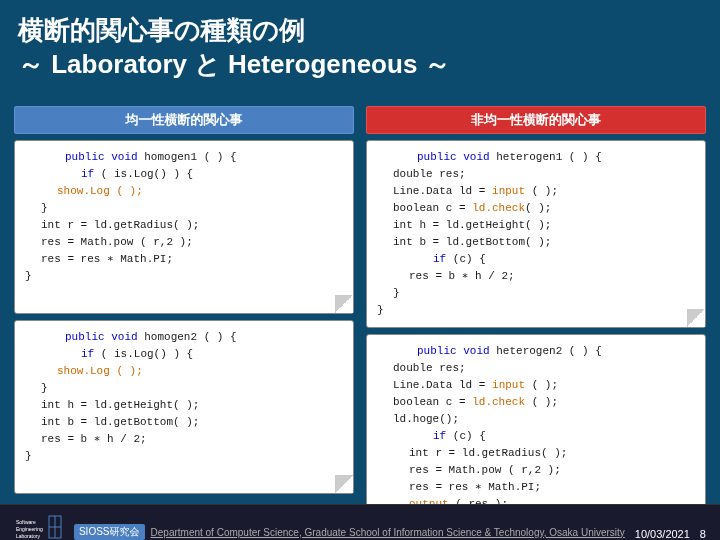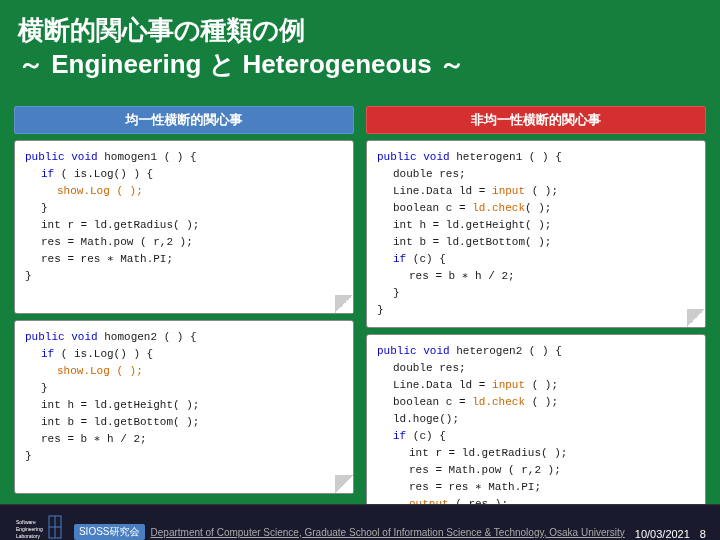--- a/index.html
+++ b/index.html
@@ -8,21 +8,21 @@
       height: 540px;
       background: #1a1a2e;
       font-family: Arial, sans-serif;
       overflow: hidden;
       position: relative;
     }
 
     .slide {
       width: 720px;
       height: 540px;
-      background: #15803d;
+      background: #0c4a6e;
       color: white;
       position: relative;
     }
 
     .title-area {
       padding: 14px 18px 8px 18px;
     }
 
     .title-text {
       font-size: 26px;
@@ -73,21 +73,21 @@
       border: 1px solid #888;
       border-radius: 3px;
       padding: 8px 10px;
       font-family: "Courier New", Courier, monospace;
       font-size: 11px;
       line-height: 1.55;
       flex: 1;
       position: relative;
     }
 
-    .code-box .kw { color: #0000cc; font-weight: normal; }
+    .code-box .kw { color: #0000cc; font-weight: normal; margin-left: 40px; }
     .code-box .highlight { color: #cc6600; }
 
     .indent1 { margin-left: 16px; }
     .indent2 { margin-left: 32px; }
 
     .corner-fold {
       position: absolute;
       bottom: 0;
       right: 0;
       width: 18px;
@@ -142,21 +142,21 @@
     }
   </style>
 </head>
 <body>
 
 <div class="slide">
 
   <div class="title-area">
     <div class="title-text">
       <span>横断的関心事の種類の例</span><br>
-      <span>～ Engineering と Heterogeneous ～</span>
+      <span>～ Laboratory と Heterogeneous ～</span>
     </div>
   </div>
 
   <div class="content-area">
 
     <div class="column">
       <div class="column-header header-uniform">均一性横断的関心事</div>
 
       <div class="code-box">
         <div><span class="kw">public void</span> homogen1 ( ) {</div>

